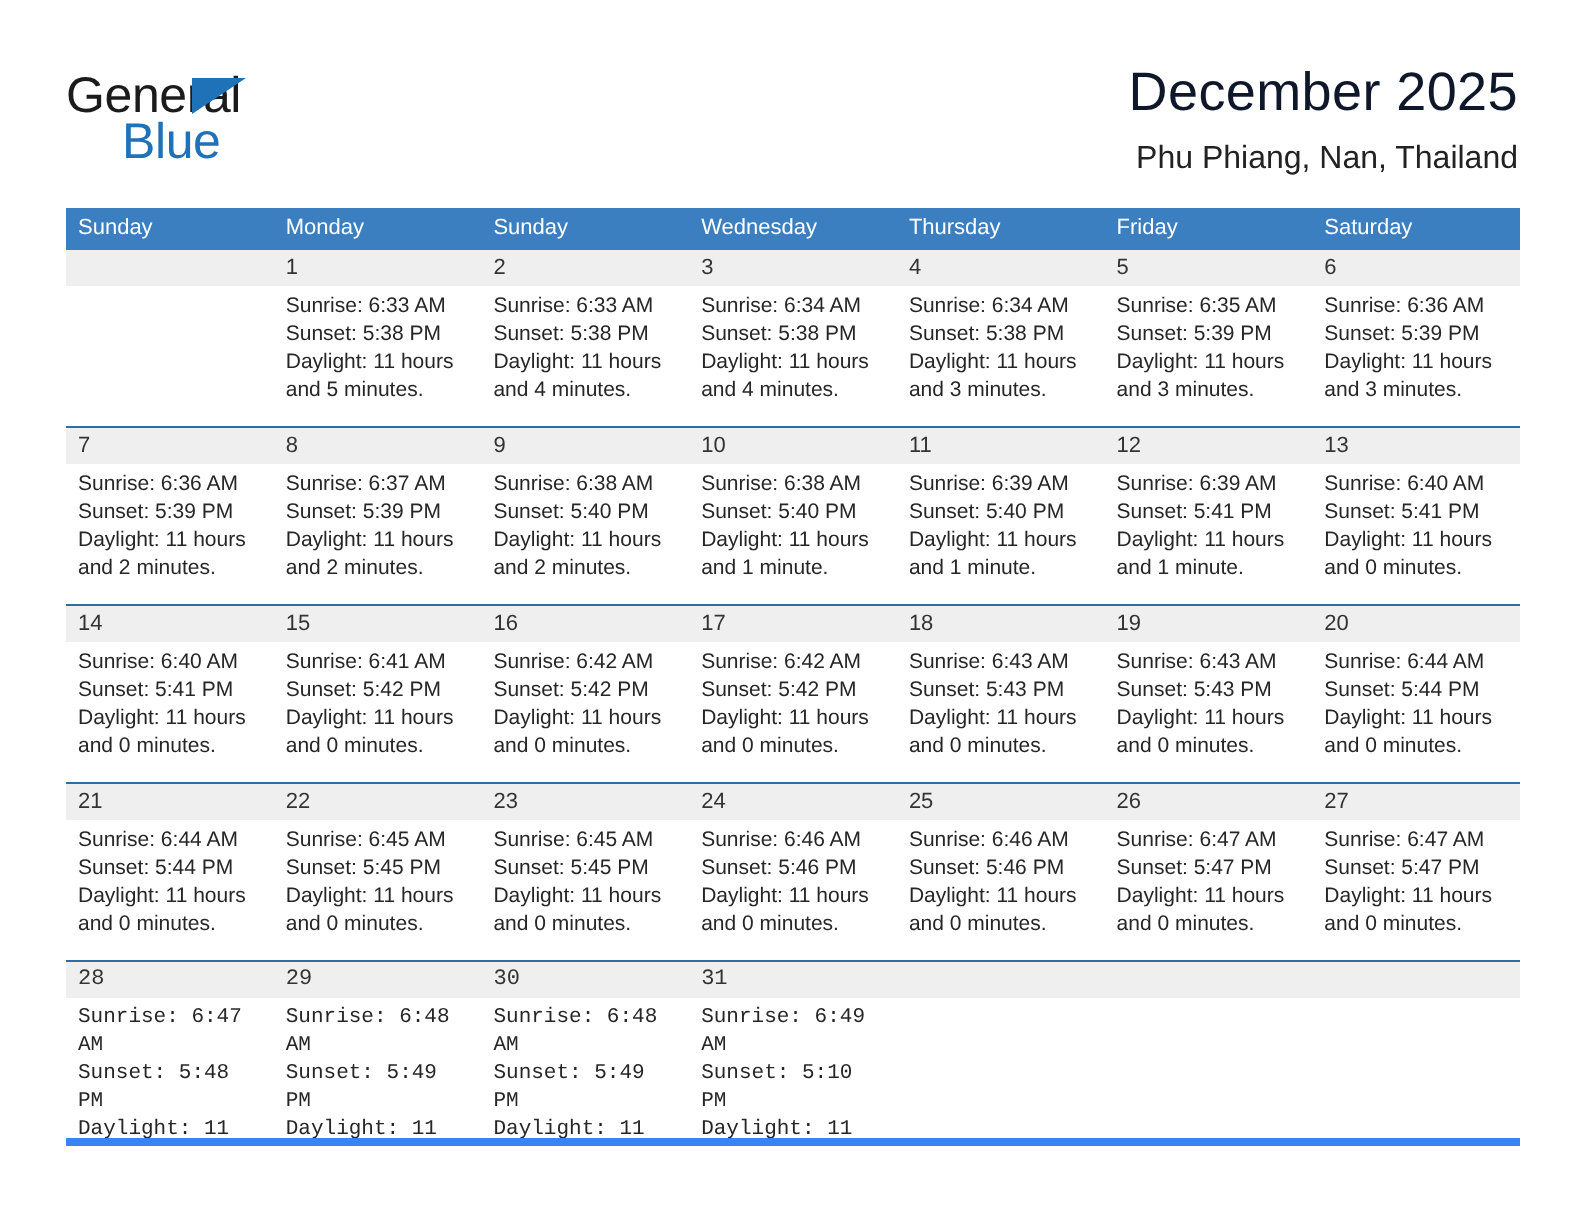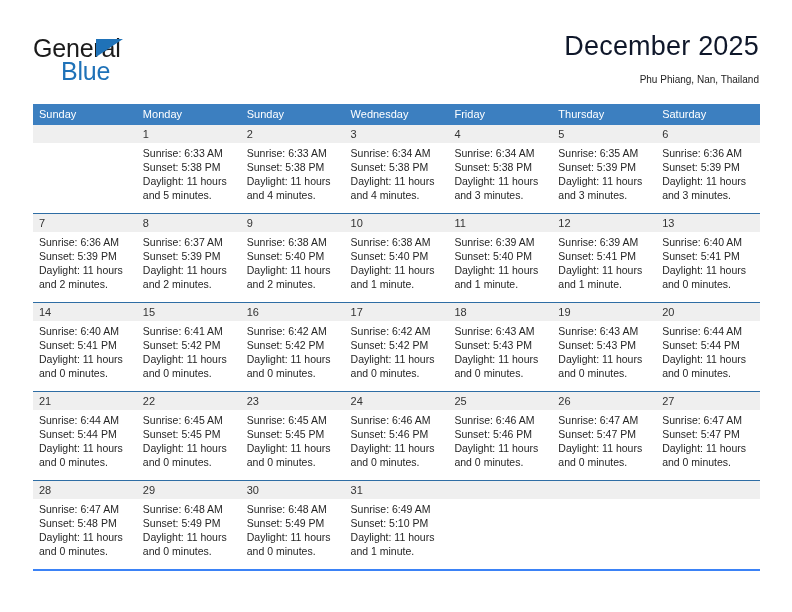--- a/index.html
+++ b/index.html
@@ -74,21 +74,21 @@
   }
   .month-title {
     font-size: 27px;
     font-weight: normal;
     color: #0f172a;
     line-height: 32px;
     letter-spacing: 0.2px;
   }
   .location {
     margin-top: 9px;
-    font-size: 10px;
+    font-size: 16px;
     color: #222222;
     line-height: 17px;
   }
 
   
   .calendar {
     position: absolute;
     left: 33px;
     top: 104px;
     width: 727px;
@@ -110,21 +110,22 @@
     white-space: nowrap;
     overflow: hidden;
   }
 
   .week {
     width: 727px;
     border-bottom: 1px solid #2e6da4;
     background: #ffffff;
   }
   .week:last-child {
-    border-bottom: 2px solid #3b82f6;
+    border-bottom: 4px solid #3b82f6;
+    font-family: Liberation Mono, monospace;
   }
   .week-numbers {
     display: flex;
     width: 727px;
     background: #efefef;
   }
   .daynum {
     flex: 1 1 0;
     box-sizing: border-box;
     height: 18px;
@@ -172,22 +173,22 @@
       <div class="location">Phu Phiang, Nan, Thailand</div>
     </div>
   </div>
 
   <div class="calendar">
     <div class="weekdays">
       <div class="weekday">Sunday</div>
       <div class="weekday">Monday</div>
       <div class="weekday">Sunday</div>
       <div class="weekday">Wednesday</div>
+      <div class="weekday">Thursday</div>
       <div class="weekday">Friday</div>
-      <div class="weekday">Thursday</div>
       <div class="weekday">Saturday</div>
     </div>
 
     <div class="week">
       <div class="week-numbers">
         <div class="daynum"></div>
         <div class="daynum">1</div>
         <div class="daynum">2</div>
         <div class="daynum">3</div>
         <div class="daynum">4</div>

